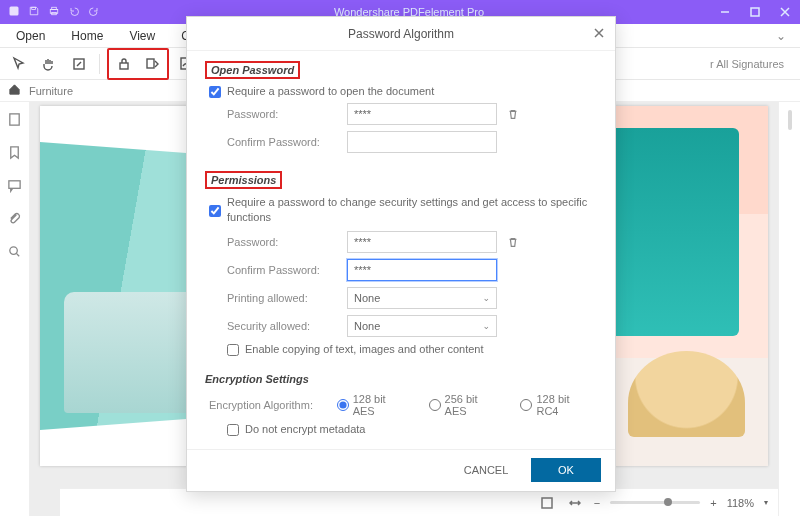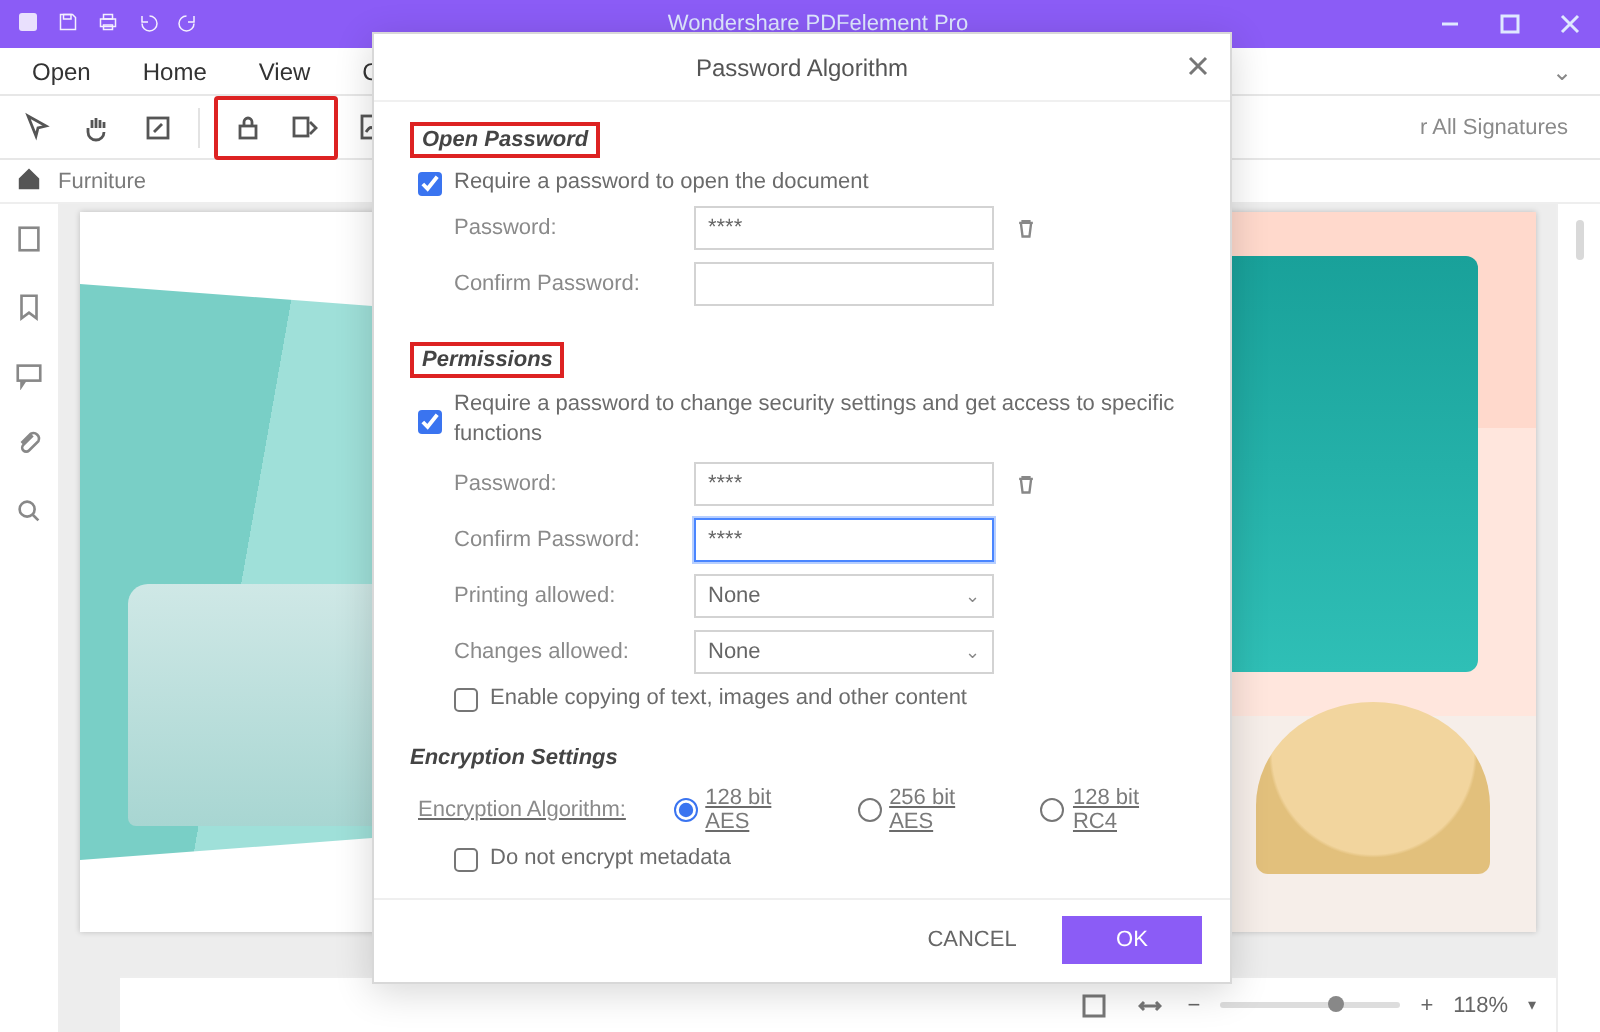--- a/index.html
+++ b/index.html
@@ -84,21 +84,21 @@
   .dialog .sel { width:150px; height:22px; border:1px solid #d3d3d3; display:flex; align-items:center; justify-content:space-between; padding:0 6px; font-size:11px; color:#666;}
   .dialog .sel .chev { font-size:9px; color:#888;}
   .dialog .trash { width:20px; height:20px; display:flex; align-items:center; justify-content:center;}
   .dialog .trash svg{width:12px;height:12px;stroke:#888;stroke-width:1.4;fill:none;}
   .dialog .indent { padding-left:18px; }
   .dialog .radiorow { display:flex; align-items:center; gap:20px; margin:6px 0 8px 0;}
   .dialog .radiorow label { display:flex; align-items:center; gap:4px; font-size:11px; color:#7a7a7a;}
   .dialog .footer { height:42px; border-top:1px solid #efefef; display:flex; align-items:center; justify-content:flex-end; gap:10px; padding:0 14px;}
   .dialog .btn { min-width:70px; height:24px; font-size:11px; display:flex; align-items:center; justify-content:center; cursor:pointer;}
   .dialog .btn.cancel { color:#666; background:#fff; }
-  .dialog .btn.ok { color:#fff; background:#8b5cf6; }
+  .dialog .btn.ok { color:#fff; background:#0369a1; }
 
   .sect-gap { height:12px; }
 </style>
 </head>
 <body>
 
 <div class="titlebar">
   <div class="quick">
     <span><svg viewBox="0 0 16 16">
           <rect x="2" y="2" width="12" height="12" rx="2" fill="#fff" opacity=".9"></rect>
@@ -318,38 +318,38 @@
     <div class="row indent">
       <span class="lbl">Printing allowed:</span>
       <div class="fld">
         <div class="sel">
           <span>None</span>
           <span class="chev">⌄</span>
         </div>
       </div>
     </div>
     <div class="row indent">
-      <span class="lbl">Changes allowed:</span>
+      <span class="lbl">Security allowed:</span>
       <div class="fld">
         <div class="sel">
           <span>None</span>
           <span class="chev">⌄</span>
         </div>
       </div>
     </div>
     <div class="row indent">
       <input type="checkbox" class="chk" style="">
       <span>Enable copying of text, images and other content</span>
     </div>
 
     <div class="sect-gap"></div>
 
     
     <span class="section-h" style="color:#444;">Encryption Settings</span>
-    <div class="row" style="margin-top:8px;text-decoration:underline;">
+    <div class="row" style="margin-top:8px;">
       <span class="lbl" style="width:130px;">Encryption Algorithm:</span>
       <div class="radiorow" style="margin:0;">
         <label>
             <input type="radio" name="enc" checked="" style=""> 
             <span>128 bit AES</span>
           </label>
         <label>
             <input type="radio" name="enc" style=""> 
             <span>256 bit AES</span>
           </label>

